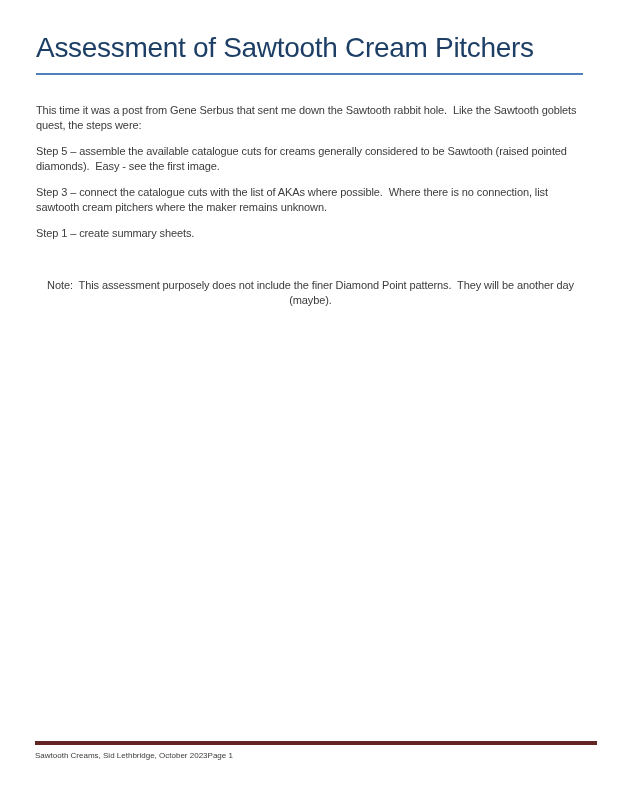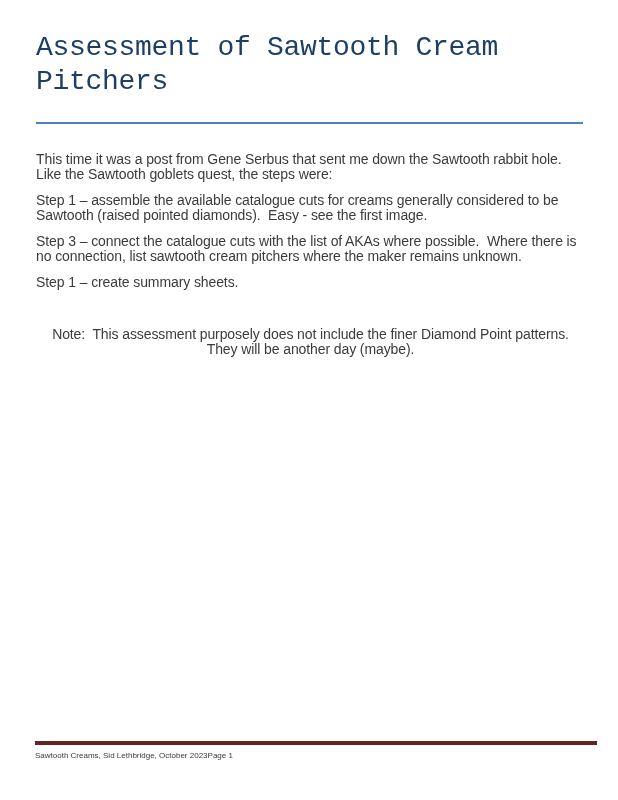--- a/index.html
+++ b/index.html
@@ -17,34 +17,34 @@
     overflow: hidden;
     padding: 31px 0 0 36px;
   }
 
   
   .title-block {
     width: 547px;
     margin-bottom: 17px;
   }
   .doc-title {
-    font-family: Liberation Mono, monospace;
+    font-family: Liberation Sans, sans-serif;
     font-size: 28px;
     font-weight: 400;
     letter-spacing: -0.3px;
     line-height: 1.2;
     color: var(--title-color, #1d3f66);
-    padding-bottom: 24px;
+    padding-bottom: 8px;
     border-bottom: 2px solid var(--title-rule-color, #4f81bd);
   }
 
   
   .doc-body {
     width: 549px;
-    font-size: 14px;
+    font-size: 11px;
     line-height: 15px;
     letter-spacing: -0.1px;
     color: var(--body-text-color, #3b3b3b);
     margin-top: 28px;
   }
   .doc-body p {
     margin: 0 0 11px 0;
     white-space: pre-wrap;
   }
   .doc-body p.note {
@@ -78,21 +78,21 @@
 <body>
 
 <div class="page">
 
   <header class="title-block">
     <h1 class="doc-title">Assessment of Sawtooth Cream Pitchers</h1>
   </header>
 
   <main class="doc-body">
     <p>This time it was a post from Gene Serbus that sent me down the Sawtooth rabbit hole.  Like the Sawtooth goblets quest, the steps were:</p>
-    <p>Step 1 – assemble the available catalogue cuts for creams generally considered to be Sawtooth (raised pointed diamonds).  Easy - see the first image.</p>
+    <p>Step 5 – assemble the available catalogue cuts for creams generally considered to be Sawtooth (raised pointed diamonds).  Easy - see the first image.</p>
     <p>Step 3 – connect the catalogue cuts with the list of AKAs where possible.  Where there is no connection, list sawtooth cream pitchers where the maker remains unknown.</p>
     <p>Step 1 – create summary sheets.</p>
     <p class="note">Note:  This assessment purposely does not include the finer Diamond Point patterns.  They will be another day (maybe).</p>
   </main>
 
   <footer class="page-footer">
     <div class="footer-rule"></div>
     <div class="footer-row">
       <span>Sawtooth Creams, Sid Lethbridge, October 2023</span>
       <span>Page 1</span>

